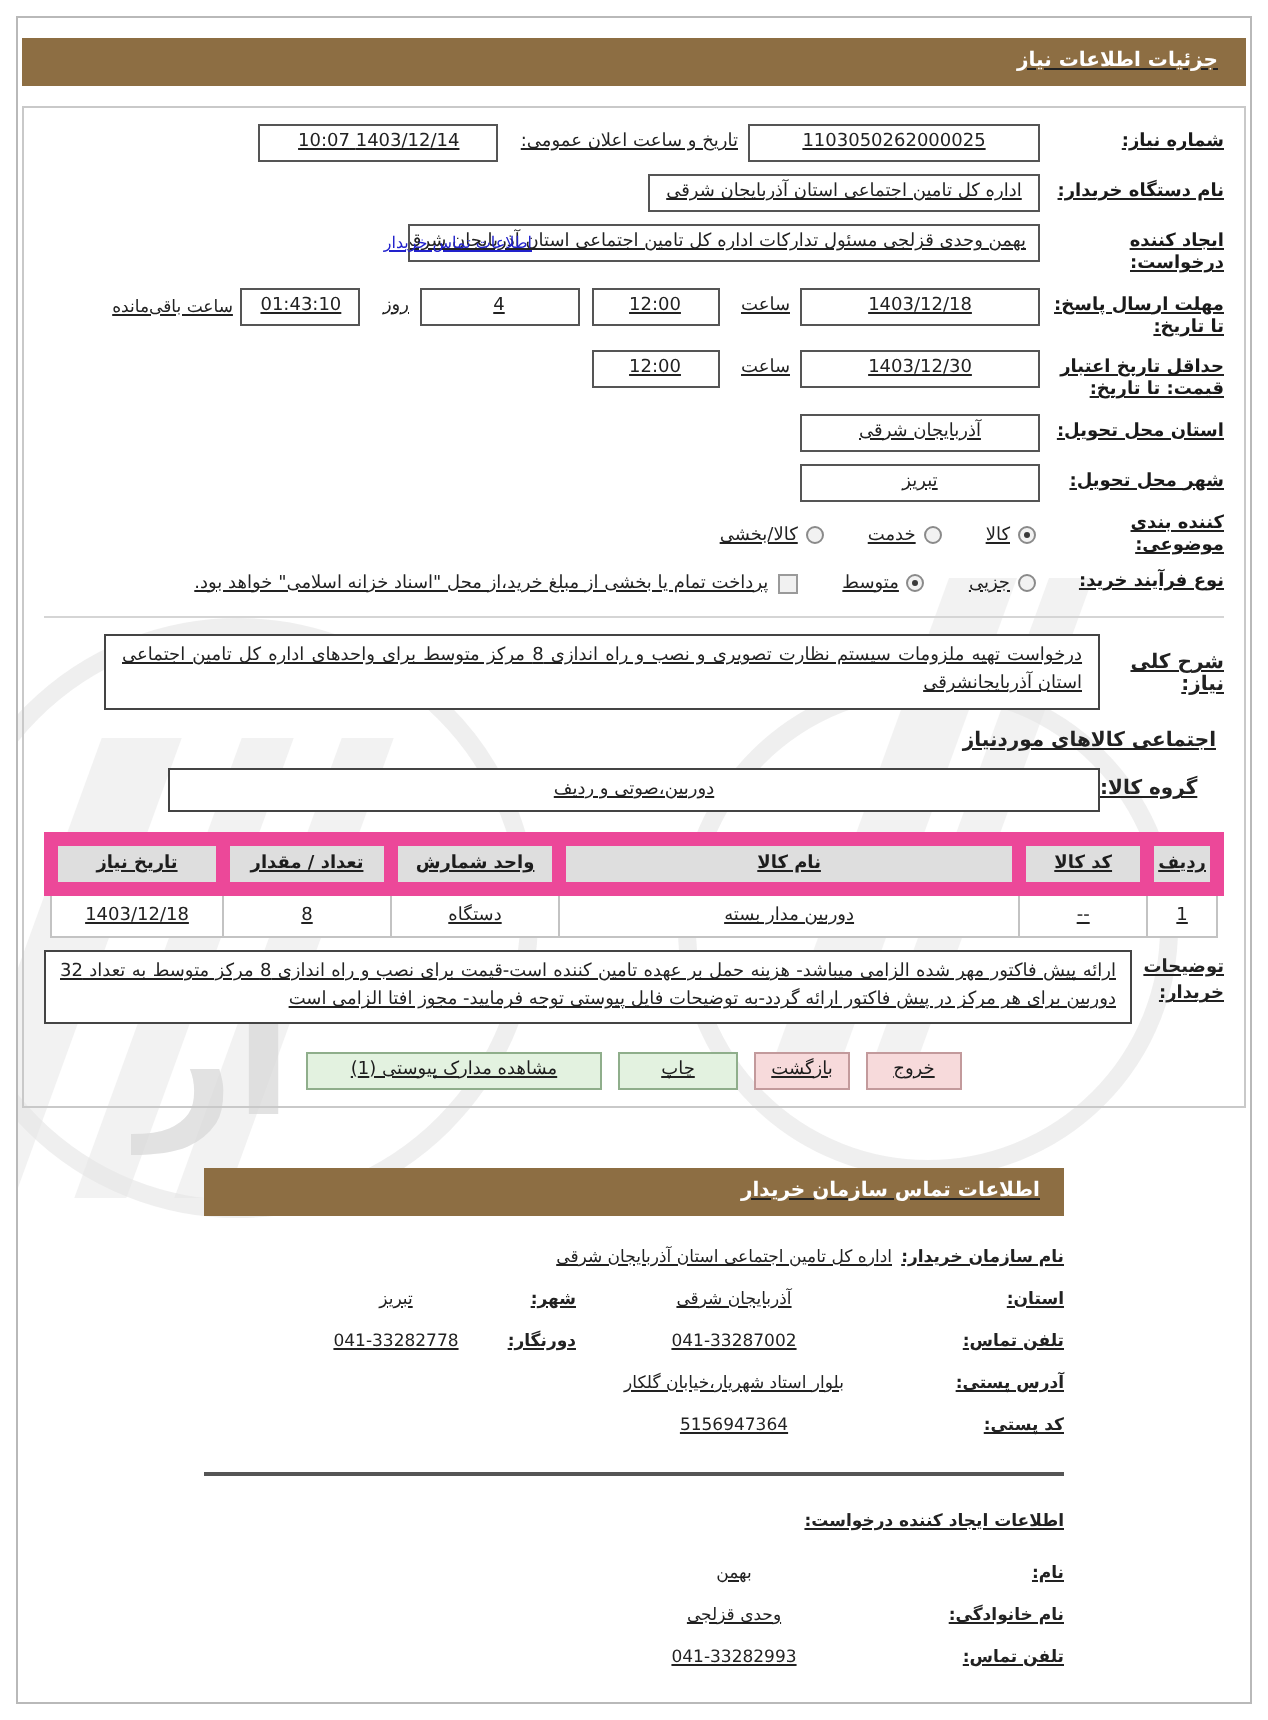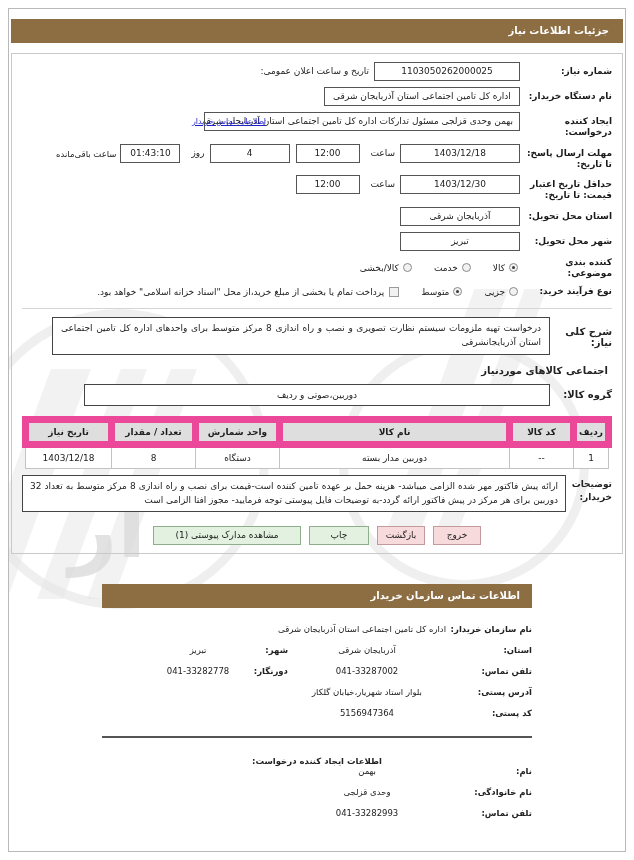--- a/index.html
+++ b/index.html
@@ -50,21 +50,21 @@
     border: 9px solid #e2e2e2;
     opacity: .55;
   }
   .wm-band {
     position: absolute;
     background: #e6e6e6;
     opacity: .5;
     transform: skewX(-20deg);
   }
 
-  .content { position: relative; z-index: 2; }
+  .content { position: relative; z-index: 2; text-decoration: underline; }
 
   
   .bar {
     background: #8d6e43;
     color: #ffffff;
     font-size: 10px;
     font-weight: bold;
     padding: 6px 14px 7px 14px;
     text-align: right;
   }
@@ -225,21 +225,21 @@
   }
 
   
   .section-title {
     font-size: 10px;
     font-weight: bold;
     text-align: right;
     margin: 10px 4px 8px 0;
   }
   .group-row { display: flex; align-items: center; margin: 0 0 10px 0; }
-  .group-lbl { font-size: 10px; font-weight: bold; width: 62px; text-align: right; }
+  .group-lbl { font-size: 10px; font-weight: bold; width: 62px; text-align: left; }
   .group-box {
     border: 1px solid #444;
     background: #fff;
     height: 22px; line-height: 20px;
     flex: 1; margin-left: 62px;
     font-size: 9px; text-align: center;
   }
 
   table.goods {
     width: 100%;
@@ -352,21 +352,22 @@
     border: 0;
     border-top: 2px solid #555;
     width: 430px;
     margin: 18px auto 0 auto;
   }
 
   .creator-wrap { width: 430px; margin: 0 auto; padding-top: 18px; }
   .creator-title {
     font-size: 8.5px;
     font-weight: bold;
-    text-align: center;
+    text-align: right;
+    margin-bottom: 16px;
     padding-right: 0;
   }
 </style>
 </head>
 <body>
 
 <div class="page-frame">
 
   <div class="watermark">
     <div class="wm-ring" style="left:-40px; top:300px; width:300px; height:300px;"></div>
@@ -383,20 +384,21 @@
   <div class="content">
 
     <div class="bar bar-main">جزئیات اطلاعات نیاز</div>
 
     <div class="card">
 
       <div class="row">
         <div class="lbl lbl-w">شماره نیاز:</div>
         <div class="fld w-need-no">1103050262000025</div>
         <div class="inline-lbl">تاریخ و ساعت اعلان عمومی:</div>
+        <div class="fld w-pubdate">1403/12/14 10:07</div>
       </div>
 
       <div class="row">
         <div class="lbl lbl-w">نام دستگاه خریدار:</div>
         <div class="fld w-org">اداره کل تامین اجتماعی استان آذربایجان شرقی</div>
       </div>
 
       <div class="row">
         <div class="lbl lbl-w">ایجاد کننده درخواست:</div>
         <div class="fld w-creator">بهمن وحدی قزلجی مسئول تدارکات اداره کل تامین اجتماعی استان آذربایجان شرقی</div>

